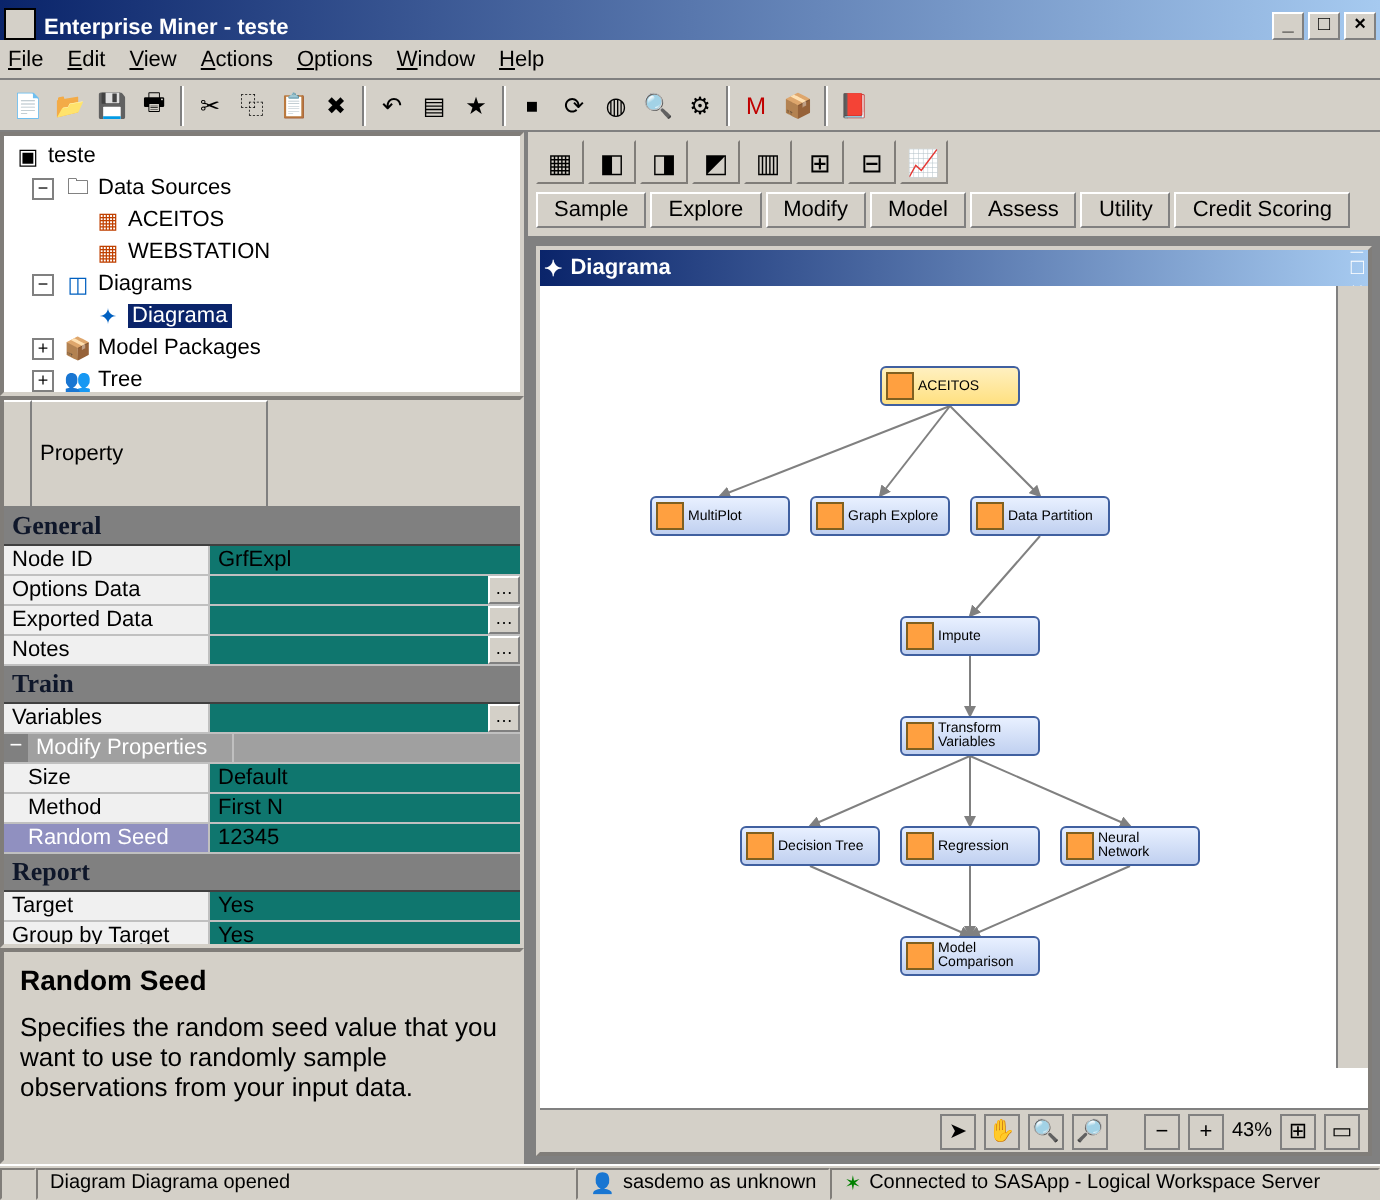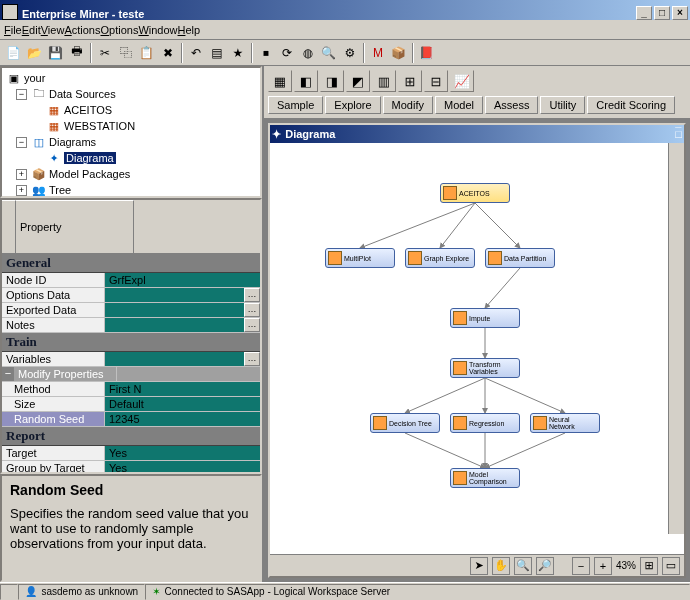--- a/index.html
+++ b/index.html
@@ -2,21 +2,21 @@
 <html><head>
 <meta charset="utf-8">
 <style>
 * { box-sizing: border-box; margin: 0; padding: 0; font-family: Tahoma, Arial, sans-serif; }
 body { width: 690px; height: 600px; background: #d4d0c8; overflow: hidden; font-size: 11px; }
 .titlebar { background: linear-gradient(to right, #0a246a, #a6caf0); height: 20px; display: flex; align-items: flex-end; padding: 0 2px; color: #fff; font-weight: bold; }
 .titlebar .icon { width: 16px; height: 16px; background: #d4d0c8; margin-right: 4px; border: 1px solid #000; }
 .titlebar .title { flex: 1; font-size: 11px; }
 .titlebar .winbtns { display: flex; gap: 2px; }
 .titlebar .winbtn { width: 16px; height: 14px; background: #d4d0c8; border: 1px solid #808080; border-top-color: #fff; border-left-color: #fff; font-size: 10px; text-align: center; line-height: 12px; color: #000; cursor: pointer; }
-.menubar { background: #d4d0c8; height: 20px; display: flex; align-items: center; border-bottom: 1px solid #808080; padding: 0 4px; gap: 0; }
+.menubar { background: #d4d0c8; height: 20px; display: flex; align-items: center; border-bottom: 1px solid #808080; padding: 0 4px; gap: 12px; }
 .menubar span { text-decoration: underline; text-decoration-color: transparent; cursor: pointer; }
 .menubar span::first-letter { text-decoration: underline; }
 .toolbar { background: #d4d0c8; height: 26px; display: flex; align-items: center; padding: 0 4px; gap: 1px; border-bottom: 1px solid #808080; }
 .tbbtn { width: 20px; height: 20px; border: 1px solid #d4d0c8; cursor: pointer; display: flex; align-items: center; justify-content: center; font-size: 12px; }
 .tbsep { width: 2px; height: 20px; border-left: 1px solid #808080; border-right: 1px solid #fff; margin: 0 2px; }
 .main { display: flex; height: 516px; }
 .left { width: 264px; display: flex; flex-direction: column; border-right: 2px solid #808080; }
 .tree { background: #fff; height: 132px; border: 2px inset #d4d0c8; overflow: auto; padding: 2px; font-size: 11px; }
 .tree-item { display: flex; align-items: center; height: 16px; white-space: nowrap; cursor: pointer; }
 .tree-indent { display: inline-block; }
@@ -106,21 +106,21 @@
   <div class="tbbtn">📦</div>
   <div class="tbsep"></div>
   <div class="tbbtn">📕</div>
 </div>
 
 <div class="main">
   <div class="left">
     <div class="tree">
       <div class="tree-item">
           <span class="tree-icon">▣</span>
-          <span>your</span>
+          <span>teste</span>
         </div>
       <div class="tree-item">
           <span class="tree-indent" style="width:12px"></span>
           <span class="tree-exp">−</span>
           <span class="tree-icon">🗀</span>
           <span>Data Sources</span>
         </div>
       <div class="tree-item">
           <span class="tree-indent" style="width:40px"></span>
           <span class="tree-icon" style="color:#c04000">▦</span>
@@ -182,26 +182,26 @@
       <div class="prop-row">
           <div class="pcol1">Variables</div>
           <div class="pcol2"><span></span><span class="prop-ellipsis">…</span></div>
         </div>
       <div class="prop-row" style="background:#a0a0a0;color:#fff">
           <div style="width:12px;text-align:center;background:#808080">−</div>
           <div class="pcol1" style="background:#a0a0a0;color:#fff">Modify Properties</div>
           <div class="pcol2" style="background:#a0a0a0"></div>
         </div>
       <div class="prop-row">
+          <div class="pcol1" style="padding-left:12px">Size</div>
+          <div class="pcol2">Default</div>
+        </div>
+      <div class="prop-row">
           <div class="pcol1" style="padding-left:12px">Method</div>
           <div class="pcol2">First N</div>
-        </div>
-      <div class="prop-row">
-          <div class="pcol1" style="padding-left:12px">Size</div>
-          <div class="pcol2">Default</div>
         </div>
       <div class="prop-row prop-sel">
           <div class="pcol1" style="padding-left:12px">Random Seed</div>
           <div class="pcol2">12345</div>
         </div>
       <div class="prop-section">Report</div>
       <div class="prop-row">
           <div class="pcol1">Target</div>
           <div class="pcol2">Yes</div>
         </div>
@@ -324,20 +324,23 @@
         <span>43%</span>
         <div class="ctb">⊞</div>
         <div class="ctb">▭</div>
       </div>
     </div>
   </div>
 </div>
 
 <div class="statusbar">
   <div class="sseg" style="width:18px"></div>
+  <div class="sseg" style="flex:0 0 270px">
+      <span>Diagram Diagrama opened</span>
+    </div>
   <div class="sseg">
       <span>👤</span>
       <span>sasdemo as unknown</span>
     </div>
   <div class="sseg" style="flex:1">
       <span style="color:#008000">✶</span>
       <span>Connected to SASApp - Logical Workspace Server</span>
     </div>
 </div>
 

